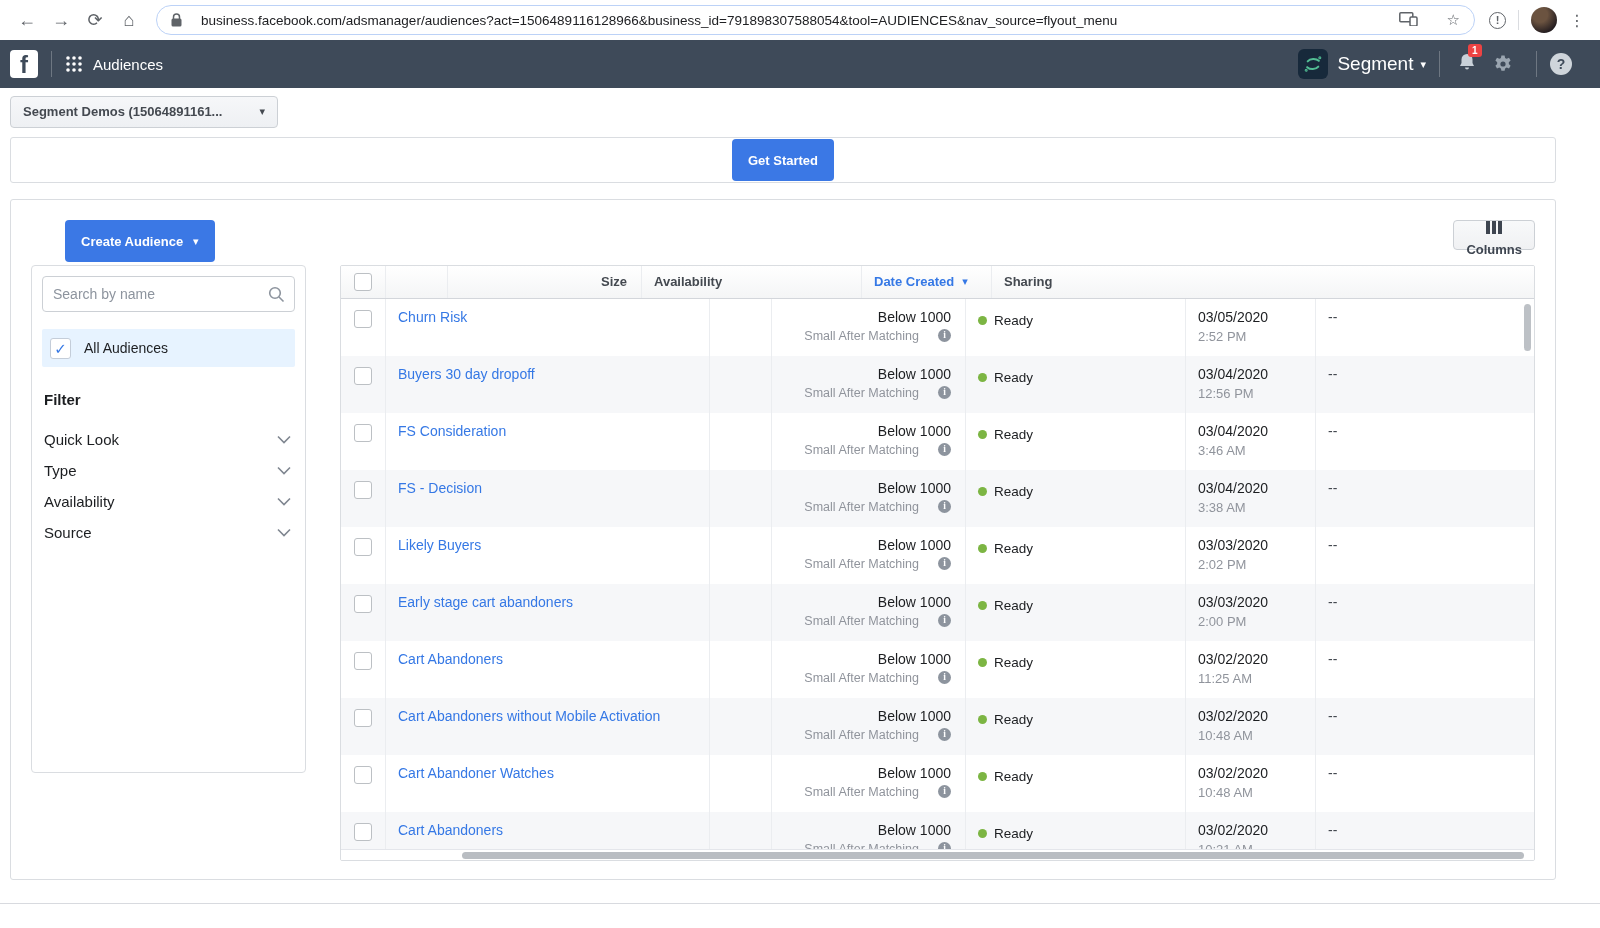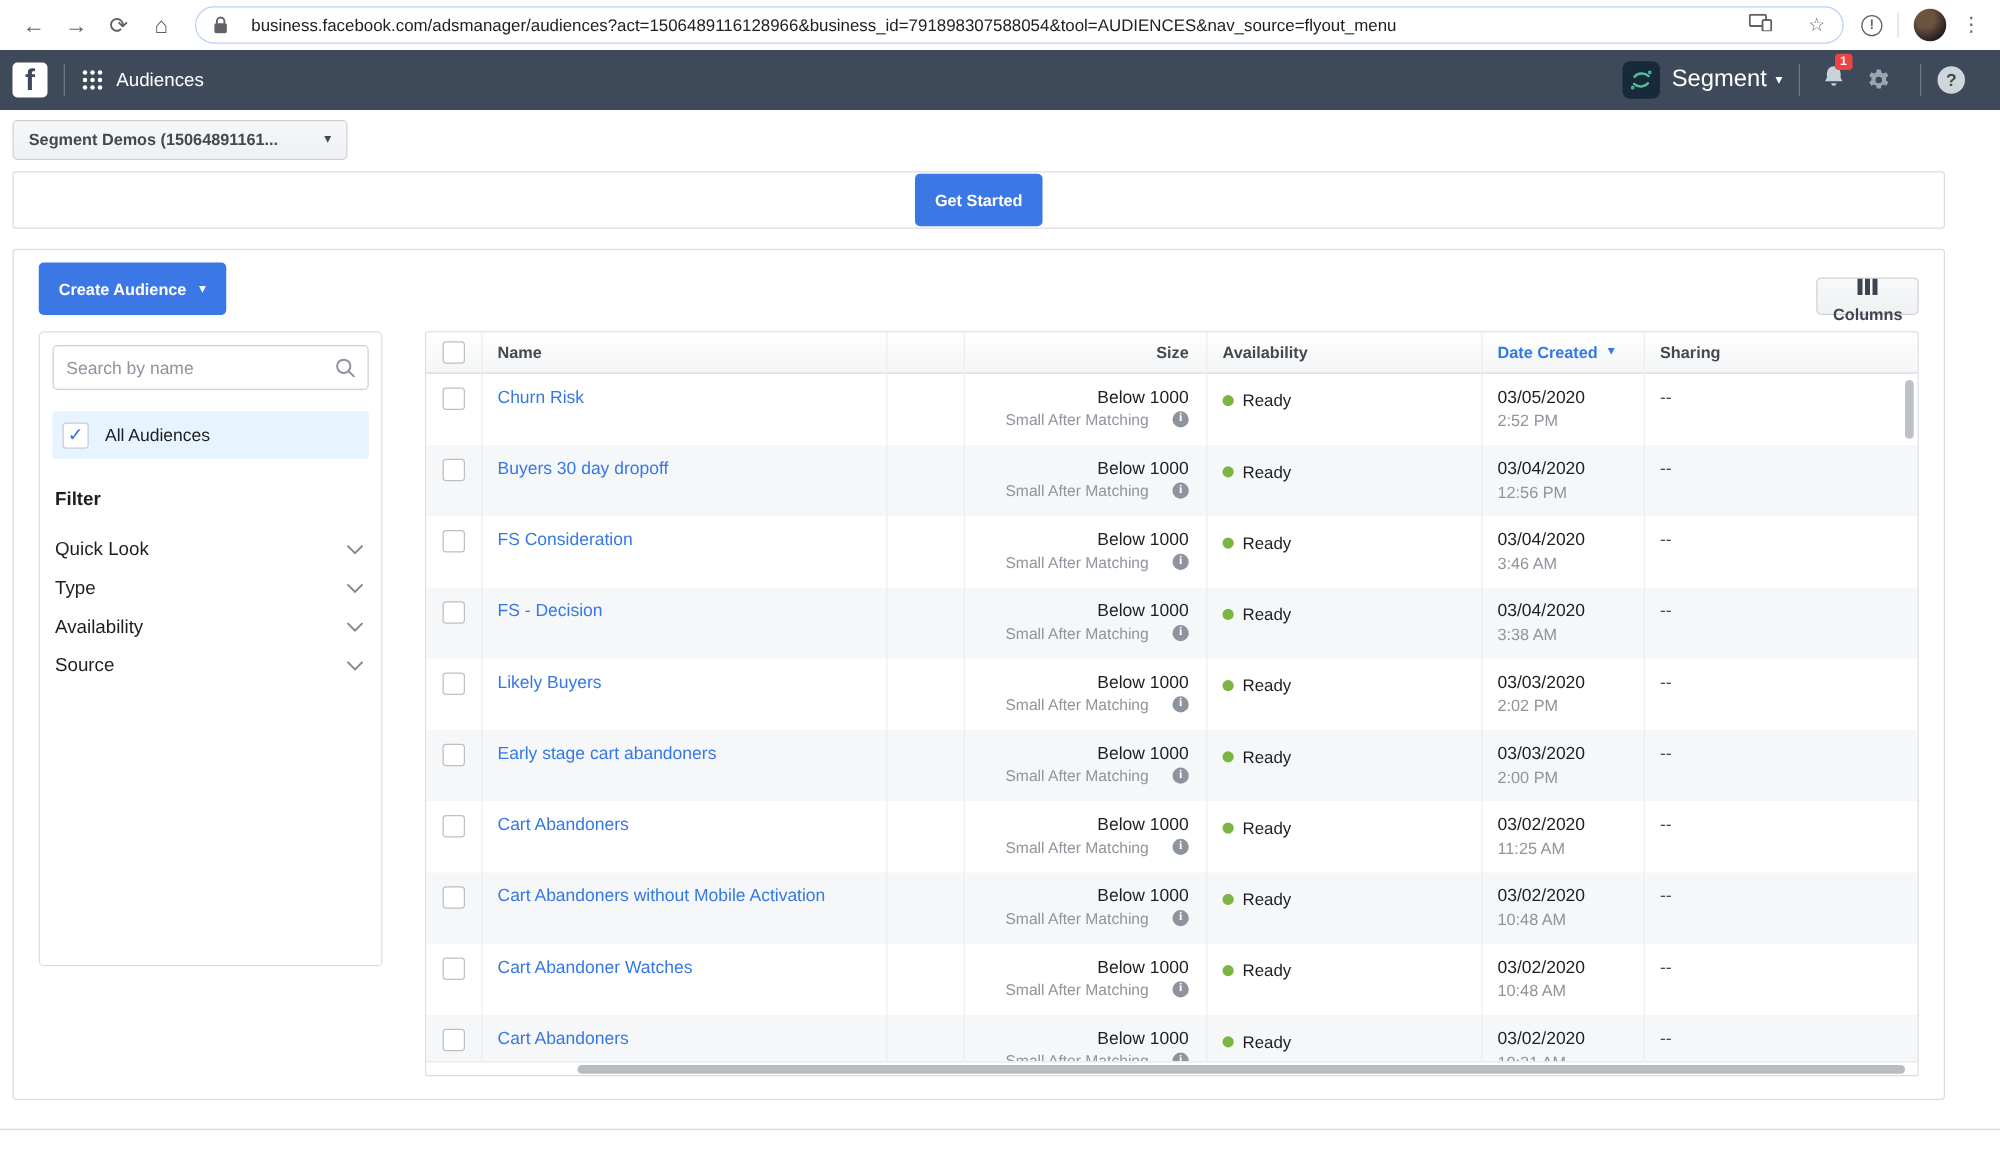--- a/index.html
+++ b/index.html
@@ -54,21 +54,21 @@
     justify-content:space-between; padding:0 12px; font-size:13px; font-weight:bold; color:#444950; cursor:pointer; }
 
   
   .card { background:#fff; border:1px solid #dadde1; border-radius:3px; }
   .gs-card { margin:2px 44px 16px 10px; height:46px; display:flex; align-items:center; justify-content:center; }
   .btn-primary { background:#3b78e5; color:#fff; font-weight:bold; font-size:13px; border:none;
     border-radius:4px; height:42px; padding:0 16px; display:inline-flex; align-items:center; gap:10px;
     cursor:pointer; font-family:inherit; }
   .main-card { margin:0 44px 0 10px; height:681px; padding:20px; }
 
-  .toolbar { display:flex; justify-content:space-between; align-items:flex-end; height:32px; margin-bottom:13px; }
+  .toolbar { display:flex; justify-content:space-between; align-items:flex-start; height:32px; margin-bottom:13px;margin-left:34px; }
   .btn-gray { background:linear-gradient(#f8f9fa,#f0f1f3); border:1px solid #ccd0d5; border-radius:4px;
     height:30px; padding:0 12px; display:inline-flex; align-items:center; gap:8px; font-size:13px;
     font-weight:bold; color:#3e4550; cursor:pointer; font-family:inherit;flex-direction:column; }
   .cols-icon { display:flex; gap:2px; }
   .cols-icon i { width:4px; height:13px; background:#3e4550; }
 
   .content { display:flex; gap:34px; }
 
   
   .side-panel { width:275px; height:508px; border:1px solid #dadde1; border-radius:4px; padding:10px; }
@@ -283,21 +283,20 @@
             <polyline points="1,1.5 7,7.5 13,1.5" fill="none" stroke="#7f8690" stroke-width="1.6"></polyline>
           </svg>
       </div>
     </div>
 
     <div class="table-wrap">
       <div class="t-header">
         <div class="c-check hd-cb-holder">
           <span class="row-cb"></span>
         </div>
-        <div class="c-name hc">Name</div>
         <div class="c-empty"></div>
         <div class="c-size hc">Size</div>
         <div class="c-avail hc">Availability</div>
         <div class="c-date hc sort-col">
           <span>Date Created</span>
           <span class="caret">▾</span>
         </div>
         <div class="c-sharing hc">Sharing</div>
       </div>
 

